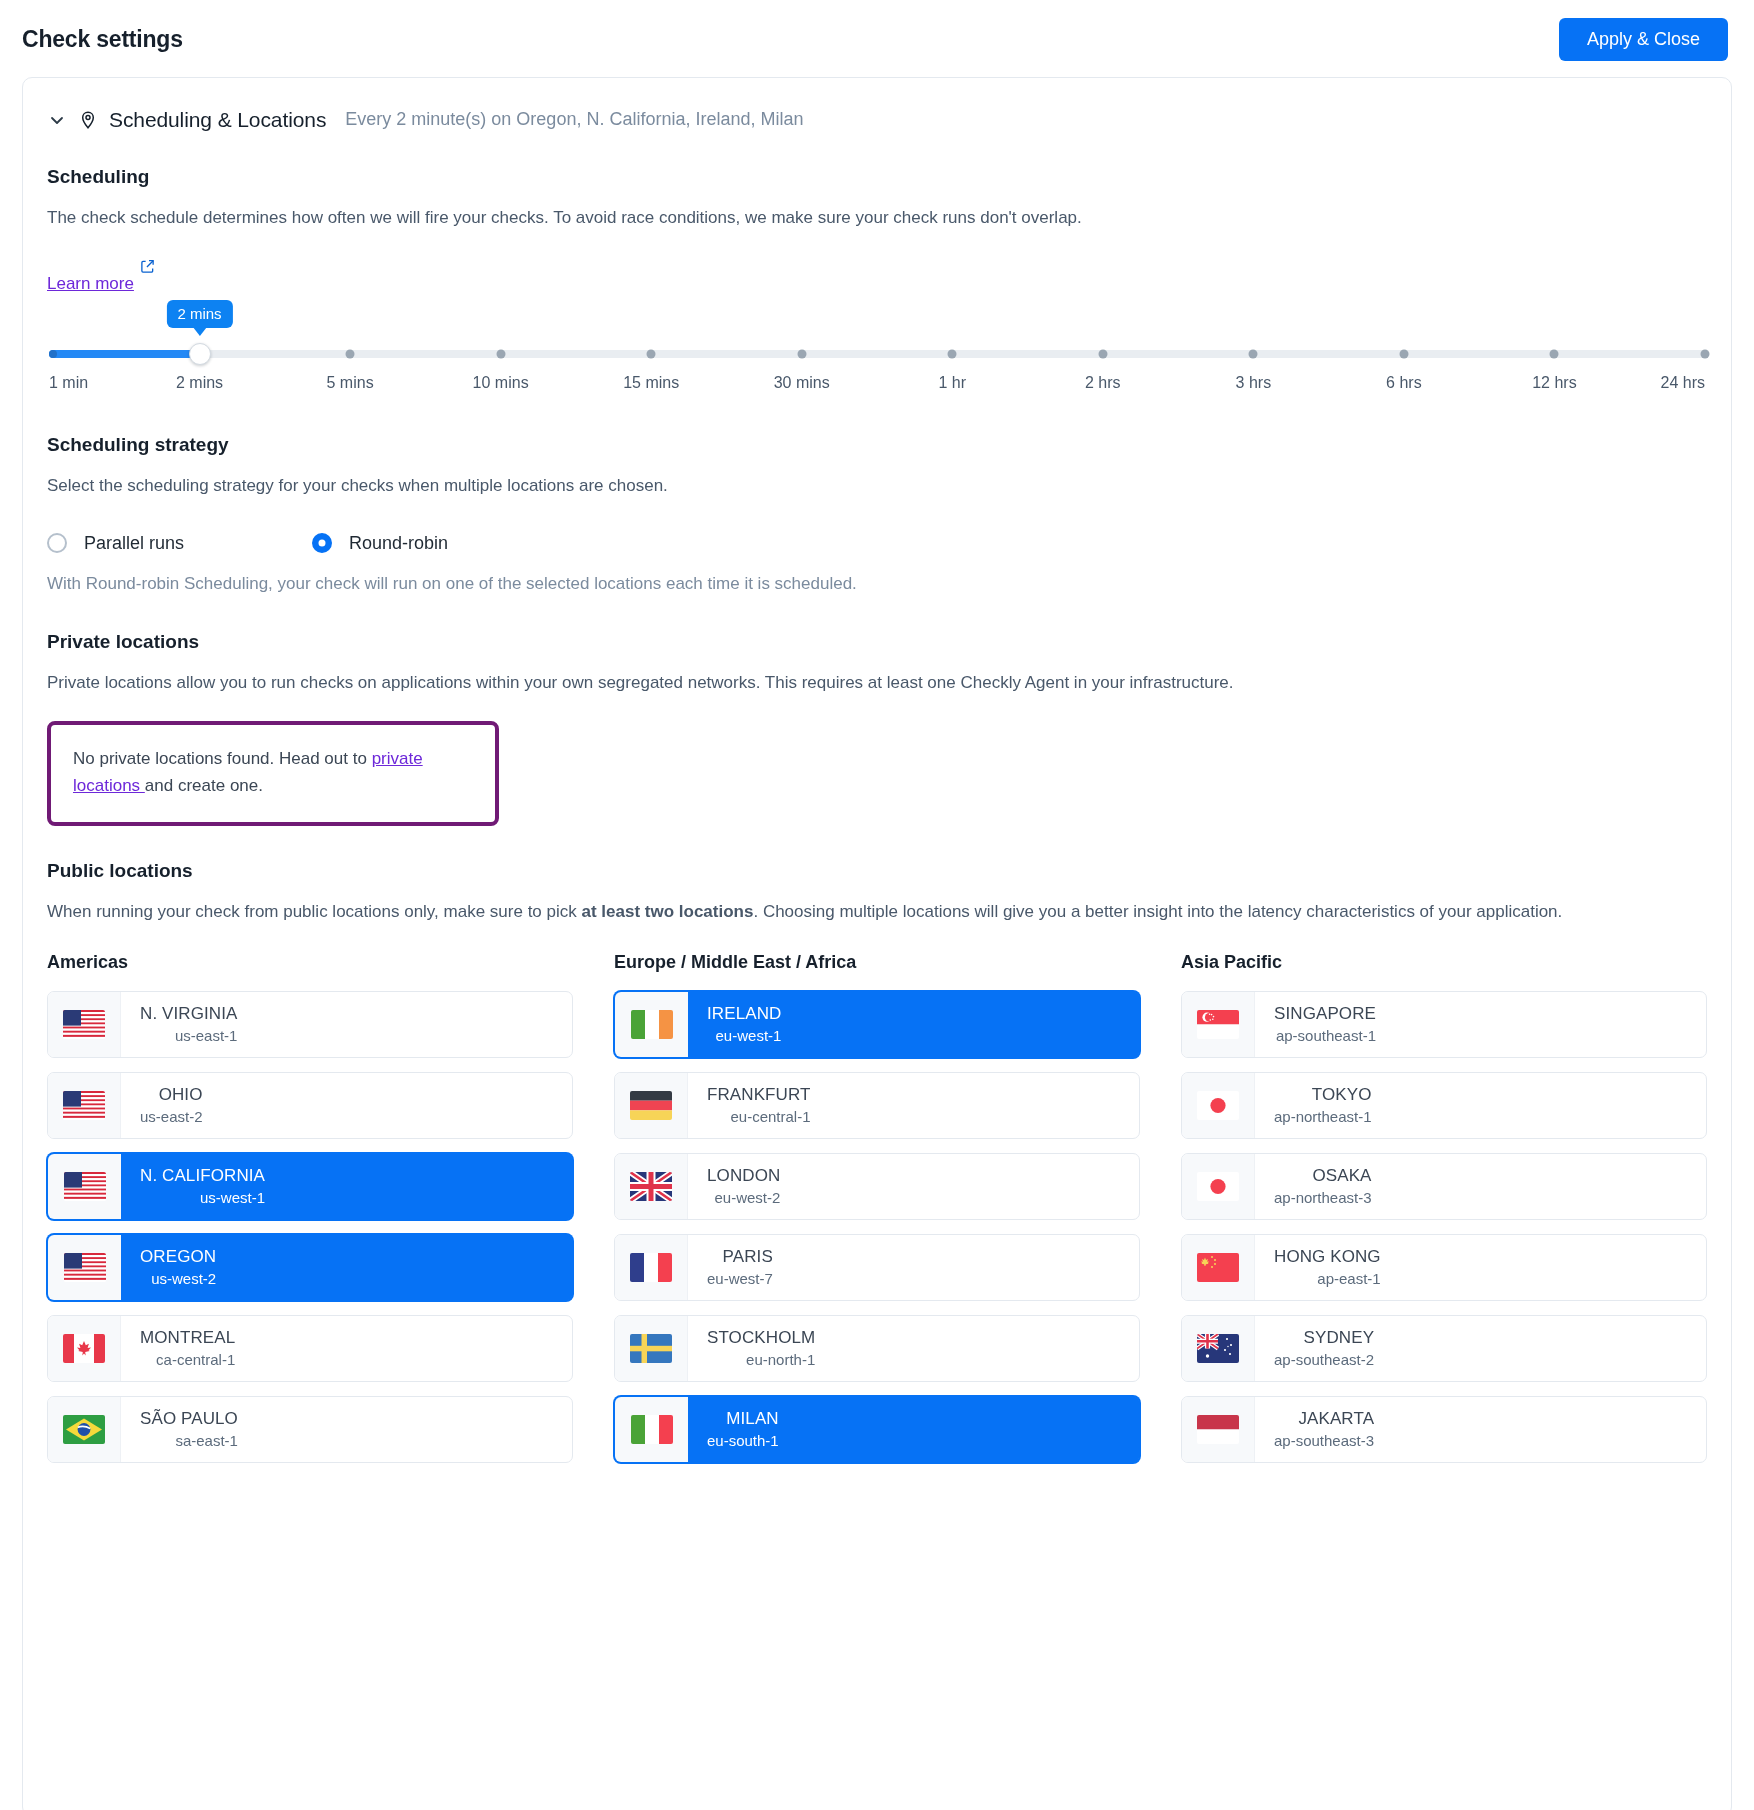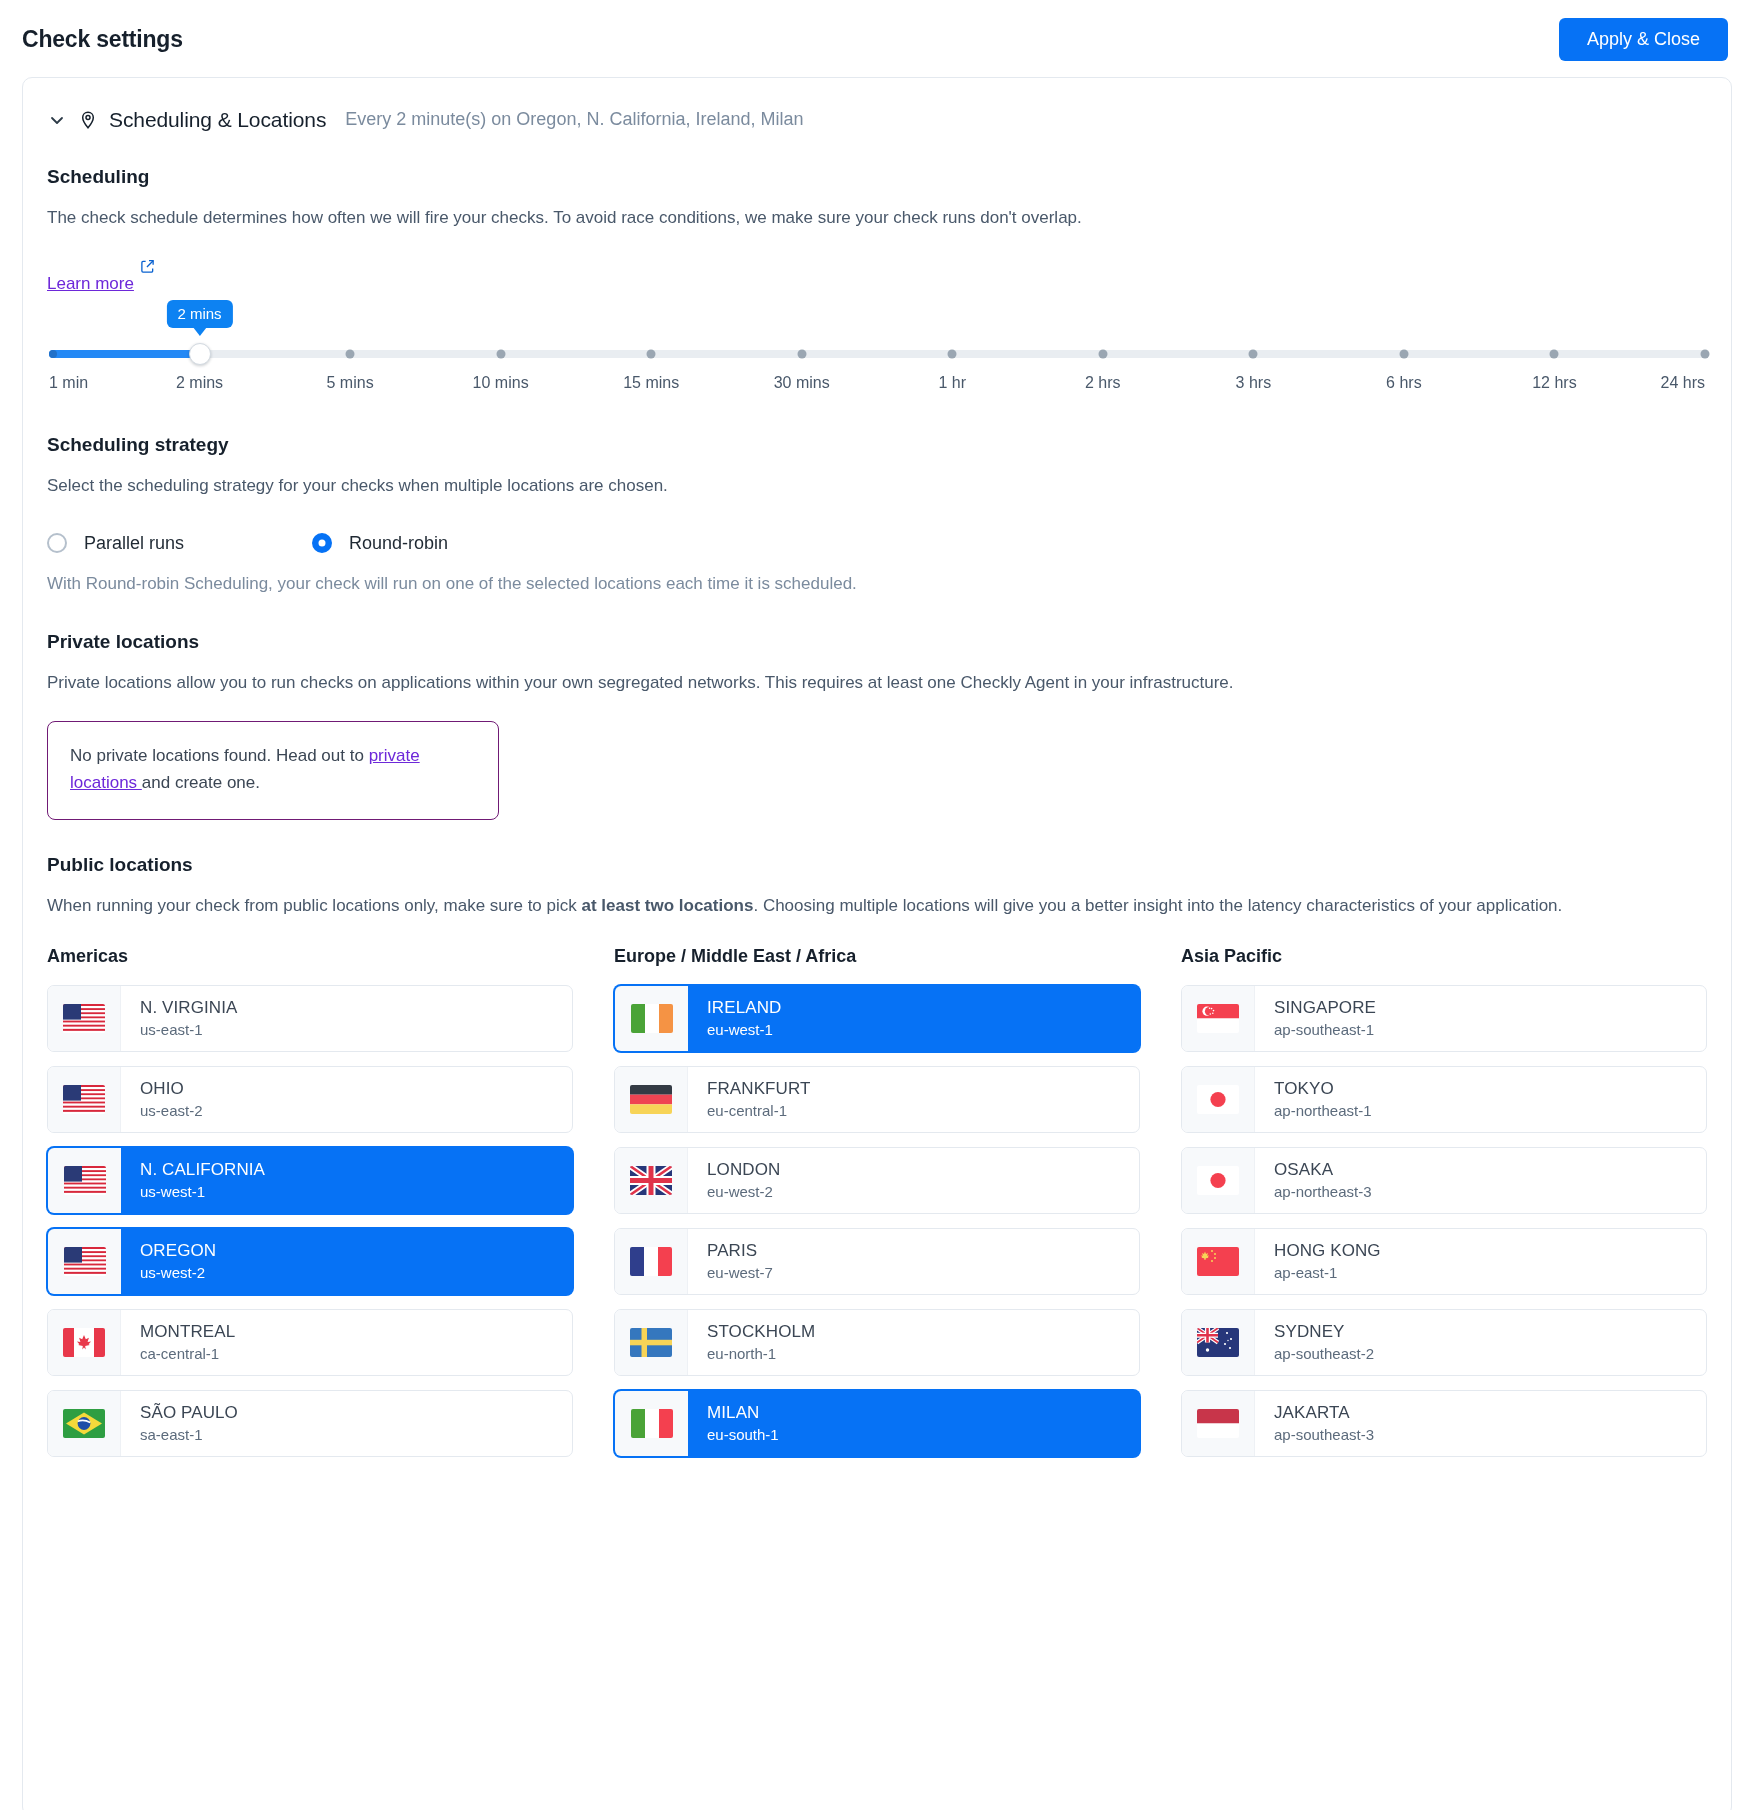--- a/index.html
+++ b/index.html
@@ -202,21 +202,21 @@
     width: 7px; height: 7px;
     border-radius: 50%;
     background: #fff;
   }
   .radio-label { font-size: 18px; color: #1f2933; }
 
   
   .private-box {
     margin-top: 26px;
     width: 452px;
-    border: 1px solid #701a75;
+    border: 4px solid #701a75;
     border-radius: 8px;
     padding: 20px 22px 22px 22px;
     font-size: 17px;
     color: #3b4654;
     line-height: 1.6;
   }
 
   
   .loc-grid {
     display: grid;
@@ -264,20 +264,21 @@
     height: 29px;
     border-radius: 2px;
     overflow: hidden;
     display: block;
   }
   .loc-text {
     display: flex;
     flex-direction: column;
     justify-content: center;
     padding-left: 19px;
+    align-items: flex-end;
   }
   .loc-name {
     font-size: 17px;
     color: #3b4654;
     line-height: 1.25;
     letter-spacing: 0.1px;
   }
   .loc-region {
     font-size: 15px;
     color: #5c6b7c;

